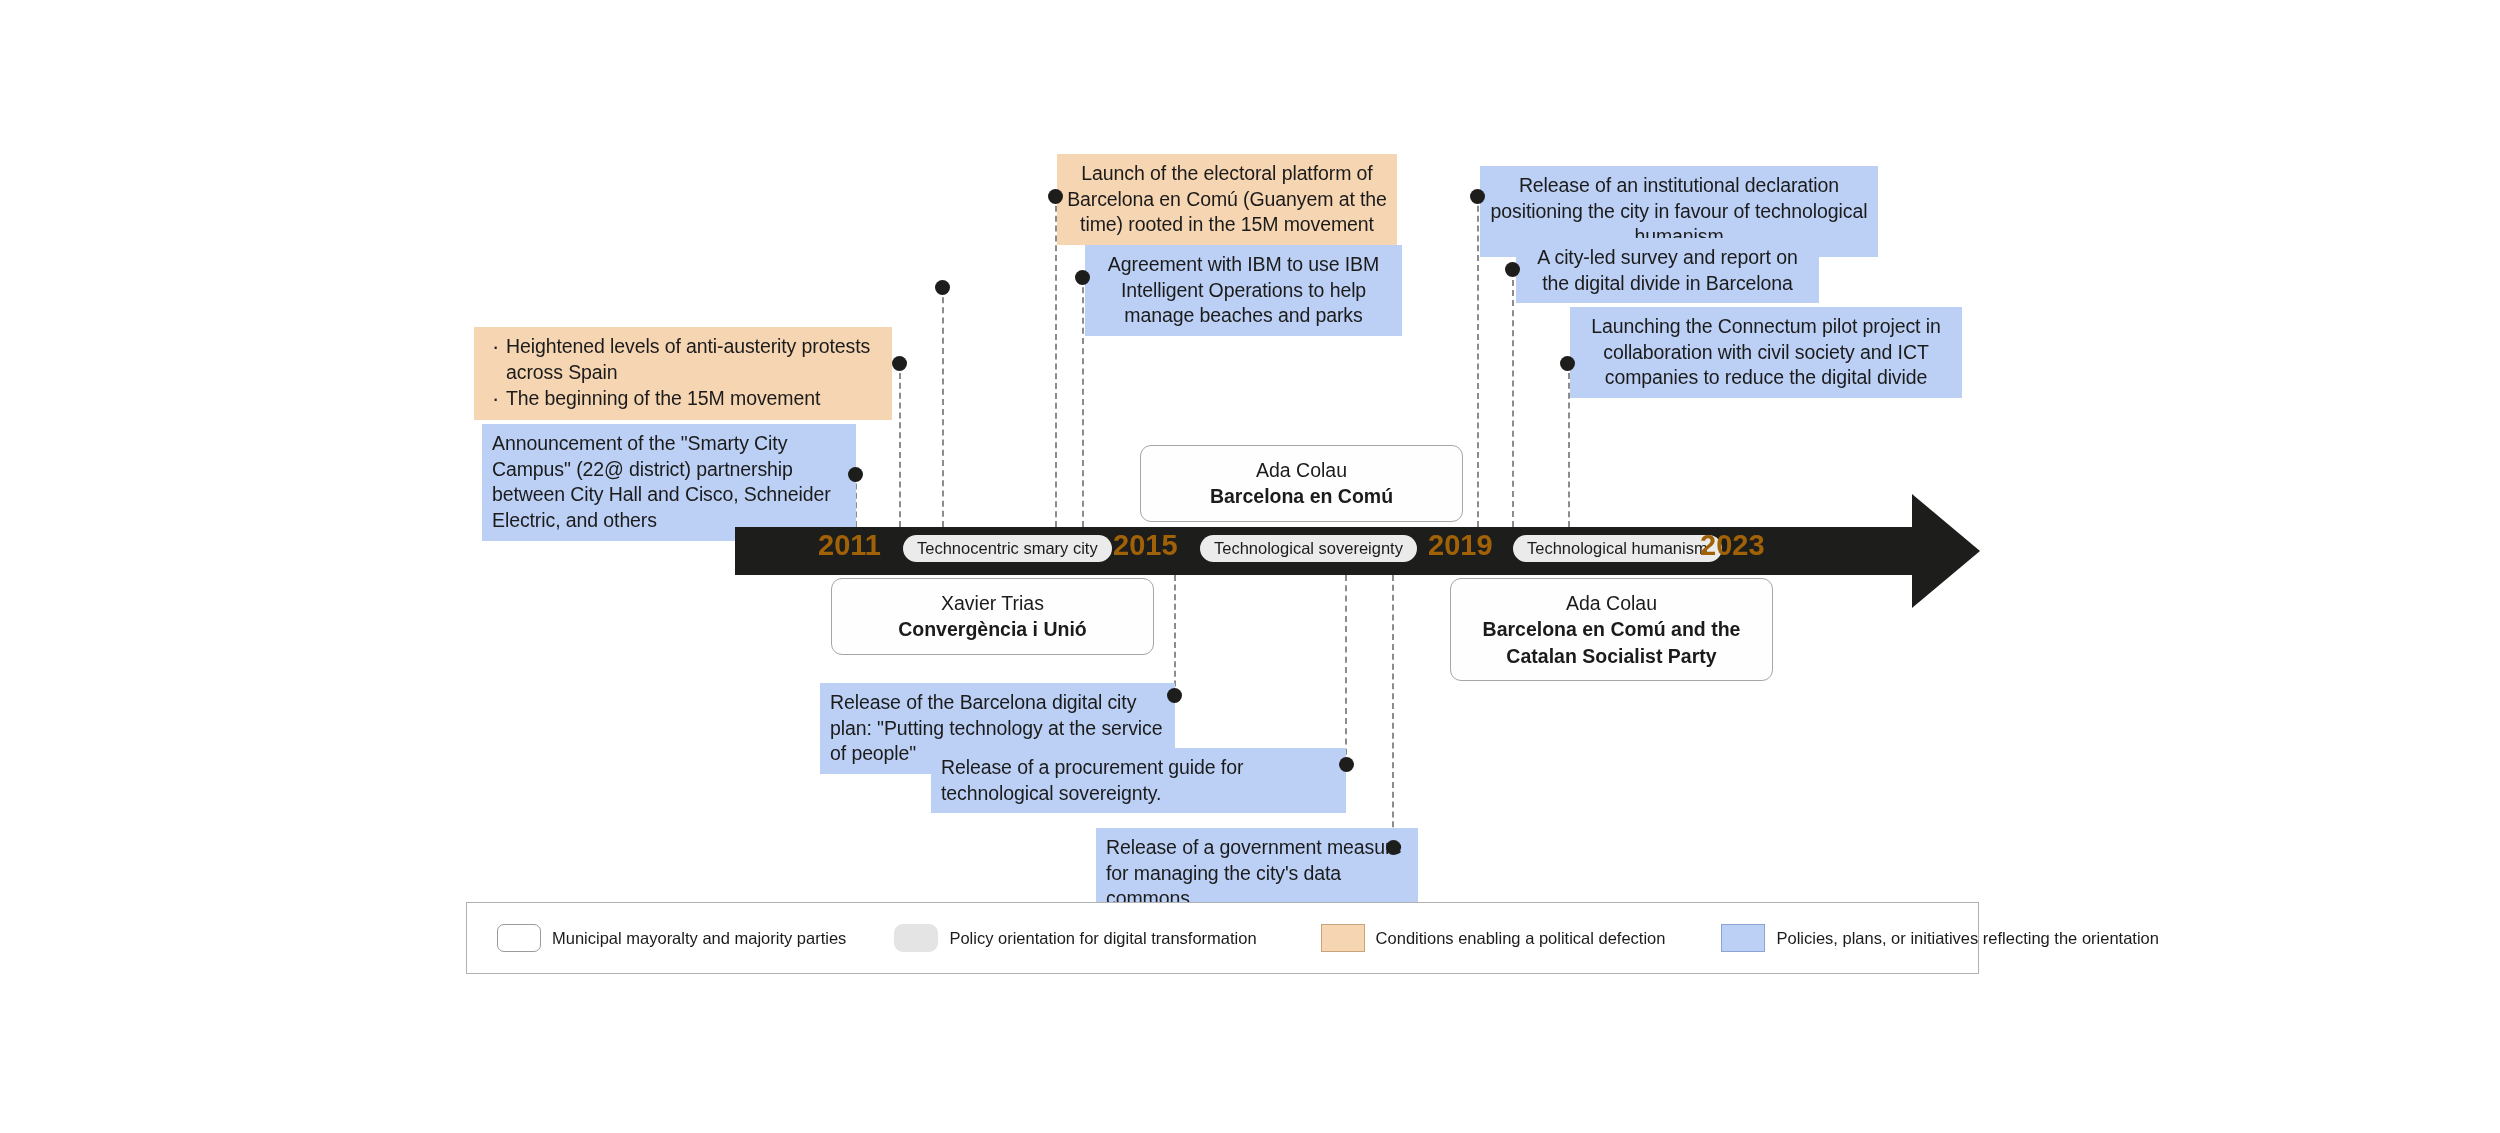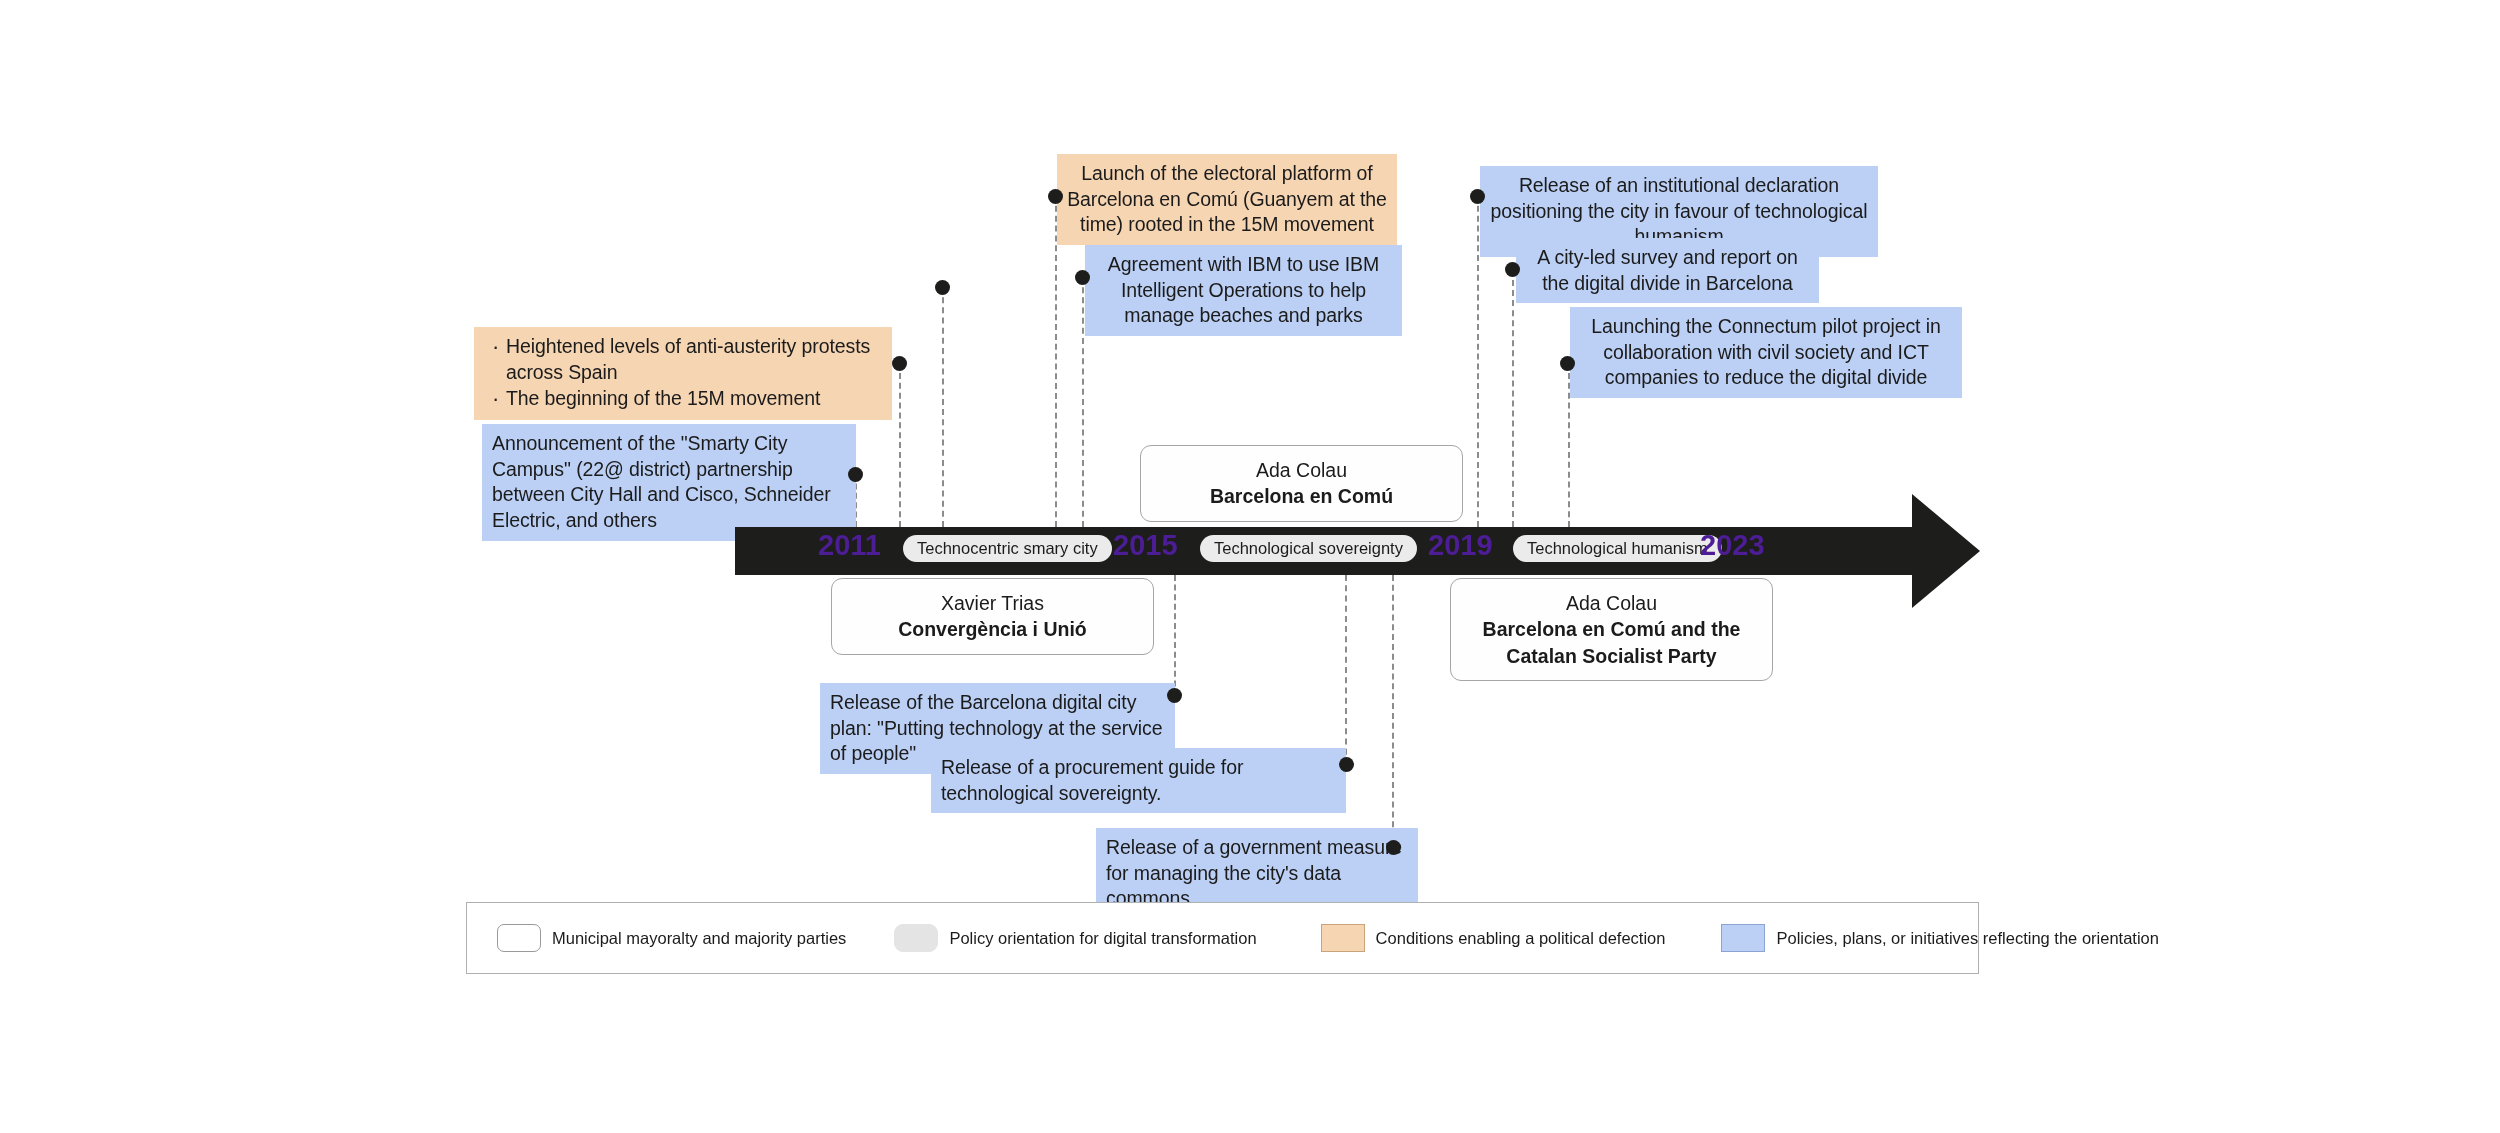--- a/index.html
+++ b/index.html
@@ -82,21 +82,21 @@
     top: 494px;
     width: 0;
     height: 0;
     border-top: 57px solid transparent;
     border-bottom: 57px solid transparent;
     border-left: 68px solid #1d1d1b;
   }
   .year {
     position: absolute;
     top: 529px;
-    color: #4c1d95;
+    color: #a16207;
     font-size: 29px;
     font-weight: bold;
     letter-spacing: 0px;
     font-family: "Liberation Sans", sans-serif;
   }
   .orientation-pill {
     position: absolute;
     top: 535px;
     height: 27px;
     line-height: 27px;

